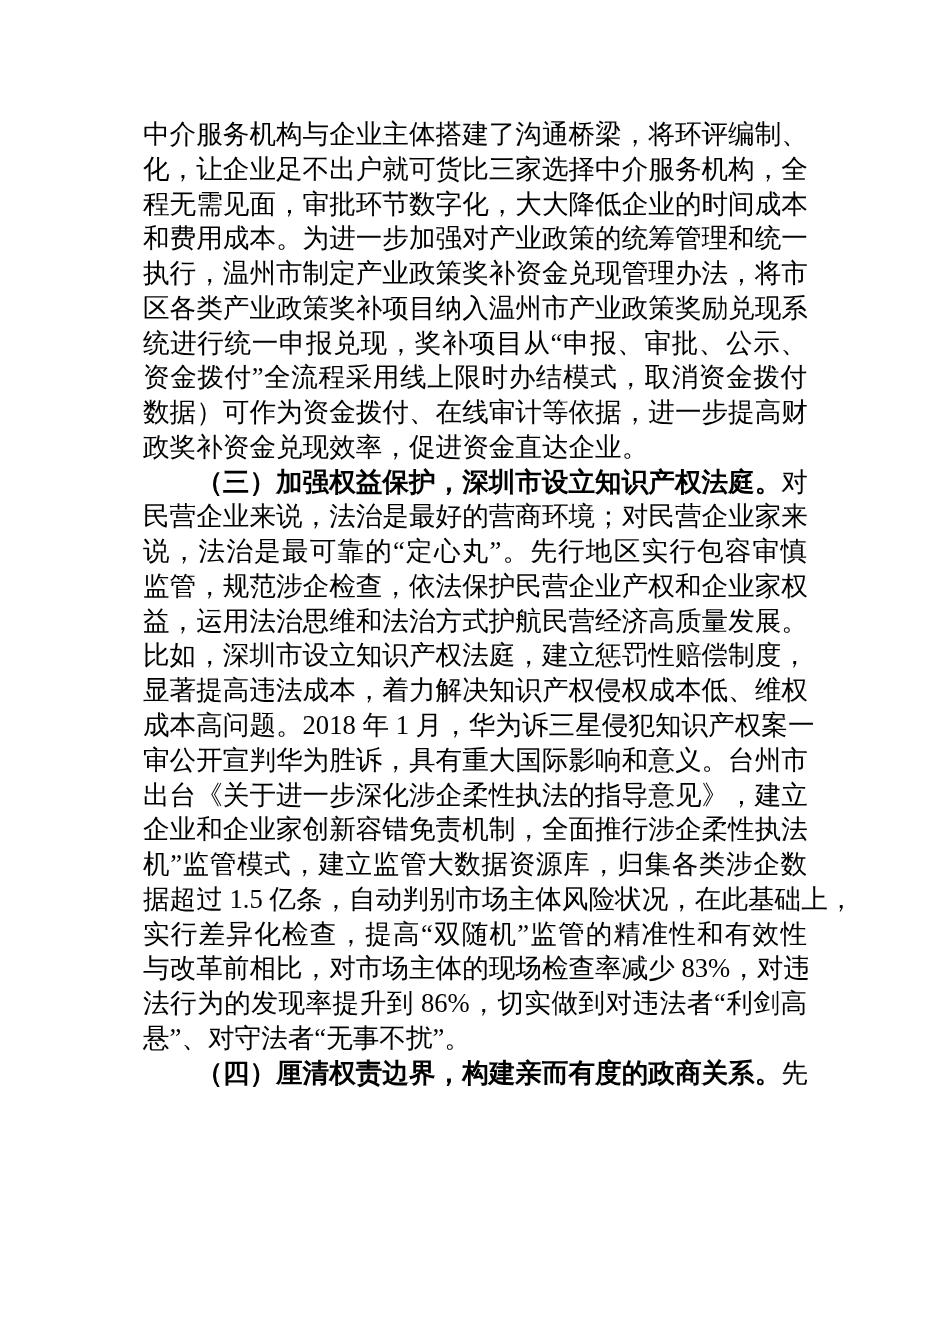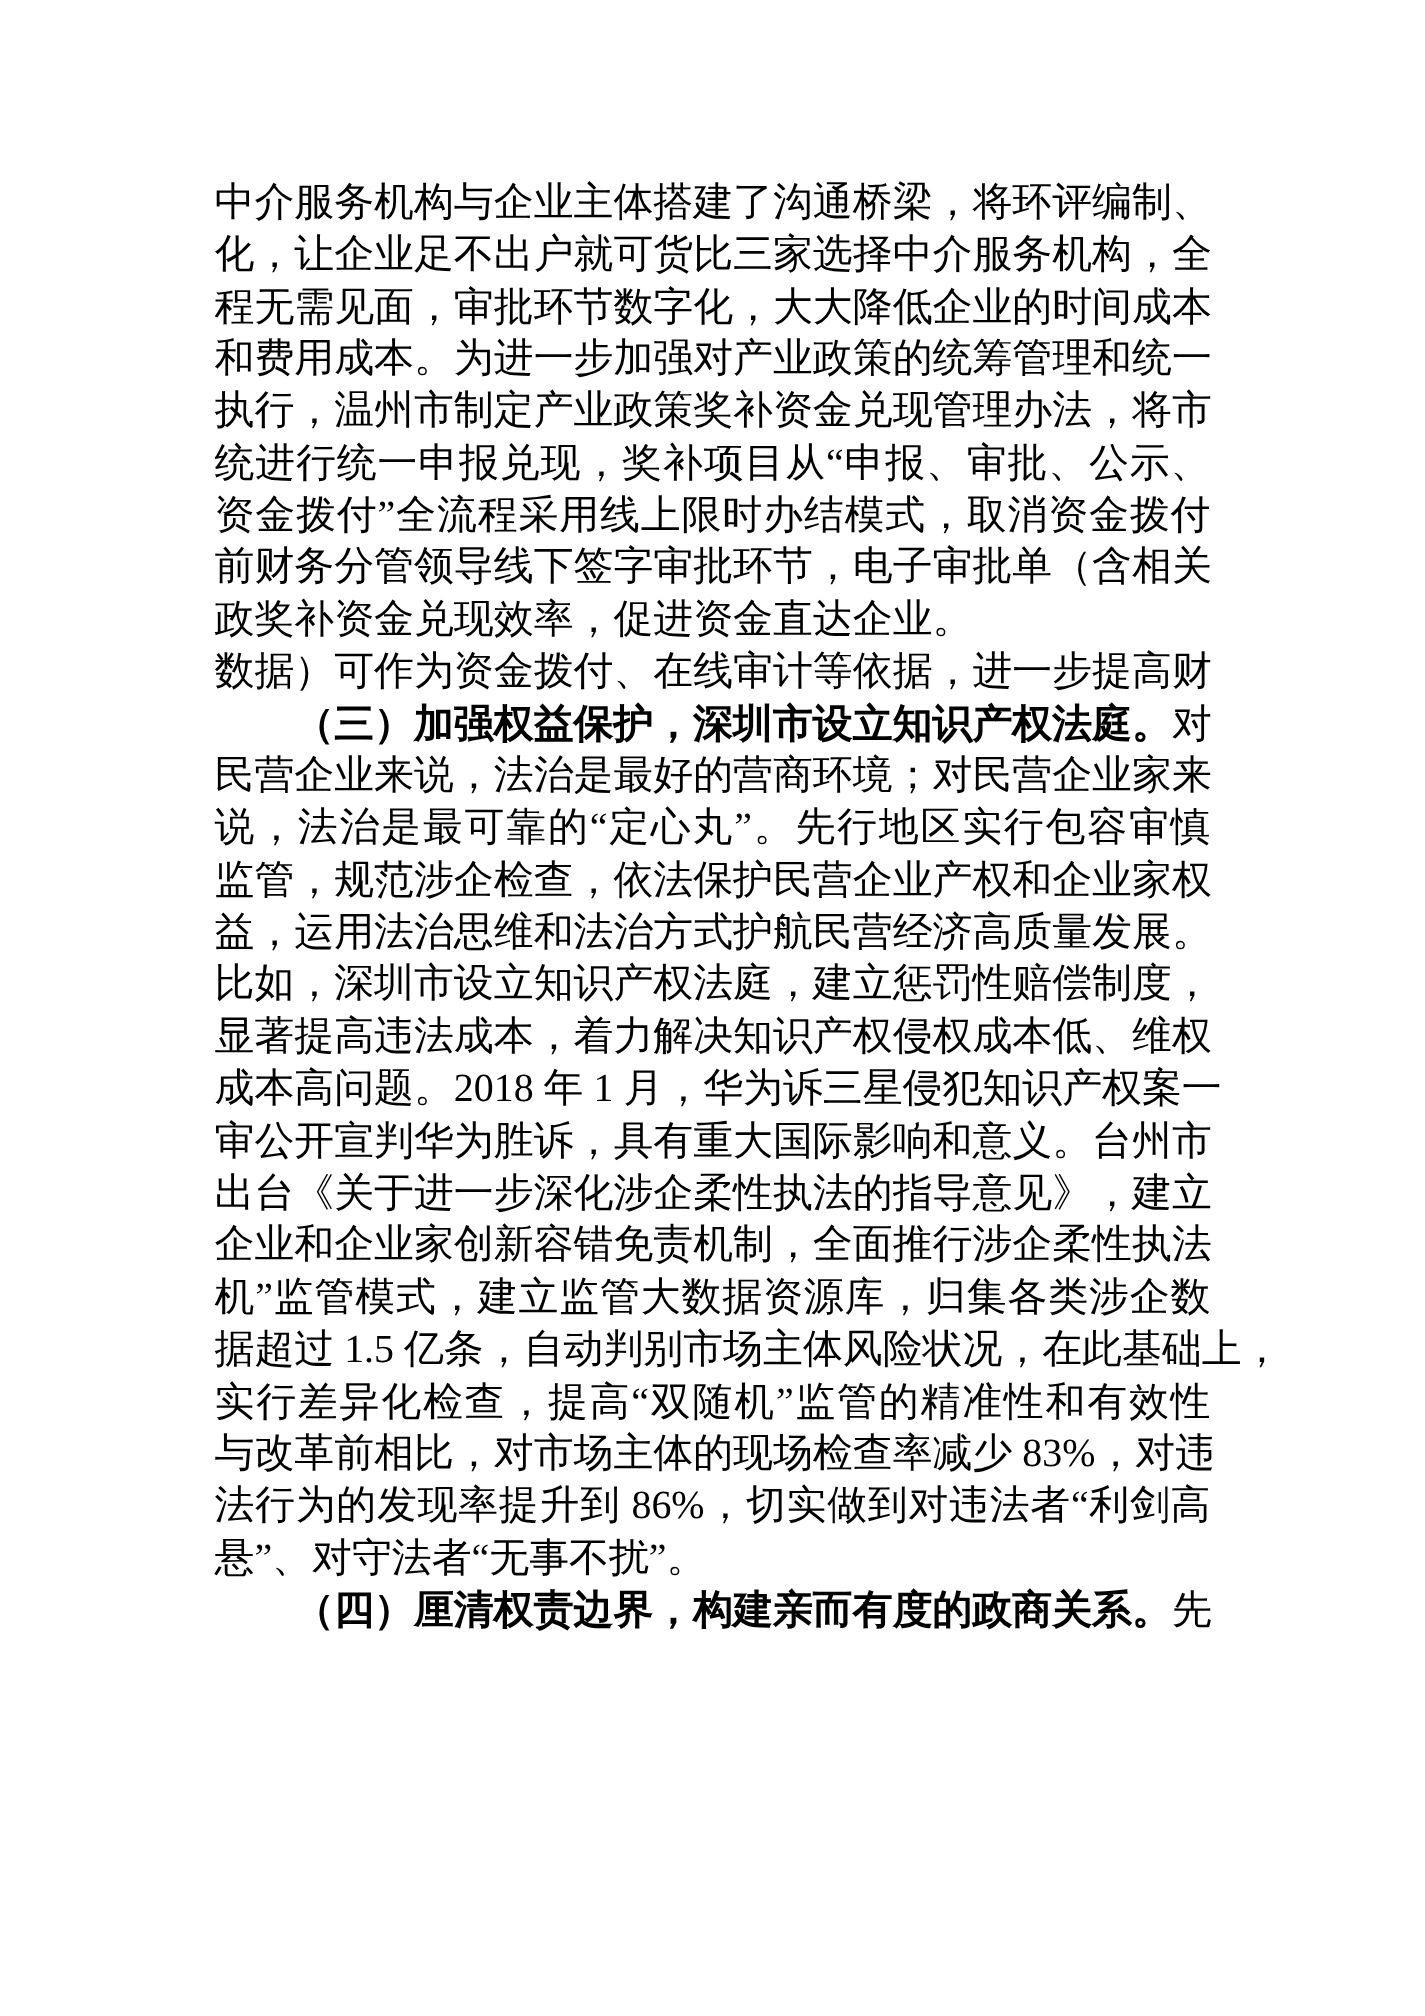--- a/index.html
+++ b/index.html
@@ -44,25 +44,25 @@
 <body>
 
 <div class="page">
   <div class="doc">
     <div style="color: rgb(0, 0, 0);">
         <div class="line"><span class="seg-body">中介服务机构与企业主体搭建了沟通桥梁，将环评编制、</span></div>
         <div class="line"><span class="seg-body">化，让企业足不出户就可货比三家选择中介服务机构，全</span></div>
         <div class="line"><span class="seg-body">程无需见面，审批环节数字化，大大降低企业的时间成本</span></div>
         <div class="line"><span class="seg-body">和费用成本。为进一步加强对产业政策的统筹管理和统一</span></div>
         <div class="line"><span class="seg-body">执行，温州市制定产业政策奖补资金兑现管理办法，将市</span></div>
+        <div class="line"><span class="seg-body">区各类产业政策奖补项目纳入温州市产业政策奖励兑现系</span></div>
         <div class="line"><span class="seg-body">统进行统一申报兑现，奖补项目从“申报、审批、公示、</span></div>
         <div class="line"><span class="seg-body">资金拨付”全流程采用线上限时办结模式，取消资金拨付</span></div>
-        <div class="line"><span class="seg-body">前财务分管领导线下签字审批环节，电子审批单（含相关</span></div>
+        <div class="line"><span class="seg-body">数据）可作为资金拨付、在线审计等依据，进一步提高财</span></div>
         <div class="line natural"><span class="seg-body">政奖补资金兑现效率，促进资金直达企业。</span></div>
-        <div class="line"><span class="seg-body">数据）可作为资金拨付、在线审计等依据，进一步提高财</span></div>
         <div class="line indent"><span class="seg-heading">（三）加强权益保护，深圳市设立知识产权法庭。</span><span class="seg-body">对</span></div>
         <div class="line"><span class="seg-body">民营企业来说，法治是最好的营商环境；对民营企业家来</span></div>
         <div class="line"><span class="seg-body">说，法治是最可靠的“定心丸”。先行地区实行包容审慎</span></div>
         <div class="line"><span class="seg-body">监管，规范涉企检查，依法保护民营企业产权和企业家权</span></div>
         <div class="line"><span class="seg-body">益，运用法治思维和法治方式护航民营经济高质量发展。</span></div>
         <div class="line"><span class="seg-body">比如，深圳市设立知识产权法庭，建立惩罚性赔偿制度，</span></div>
         <div class="line"><span class="seg-body">显著提高违法成本，着力解决知识产权侵权成本低、维权</span></div>
         <div class="line"><span class="seg-body">成本高问题。2018 年 1 月，华为诉三星侵犯知识产权案一</span></div>
         <div class="line"><span class="seg-body">审公开宣判华为胜诉，具有重大国际影响和意义。台州市</span></div>
         <div class="line"><span class="seg-body">出台《关于进一步深化涉企柔性执法的指导意见》，建立</span></div>

